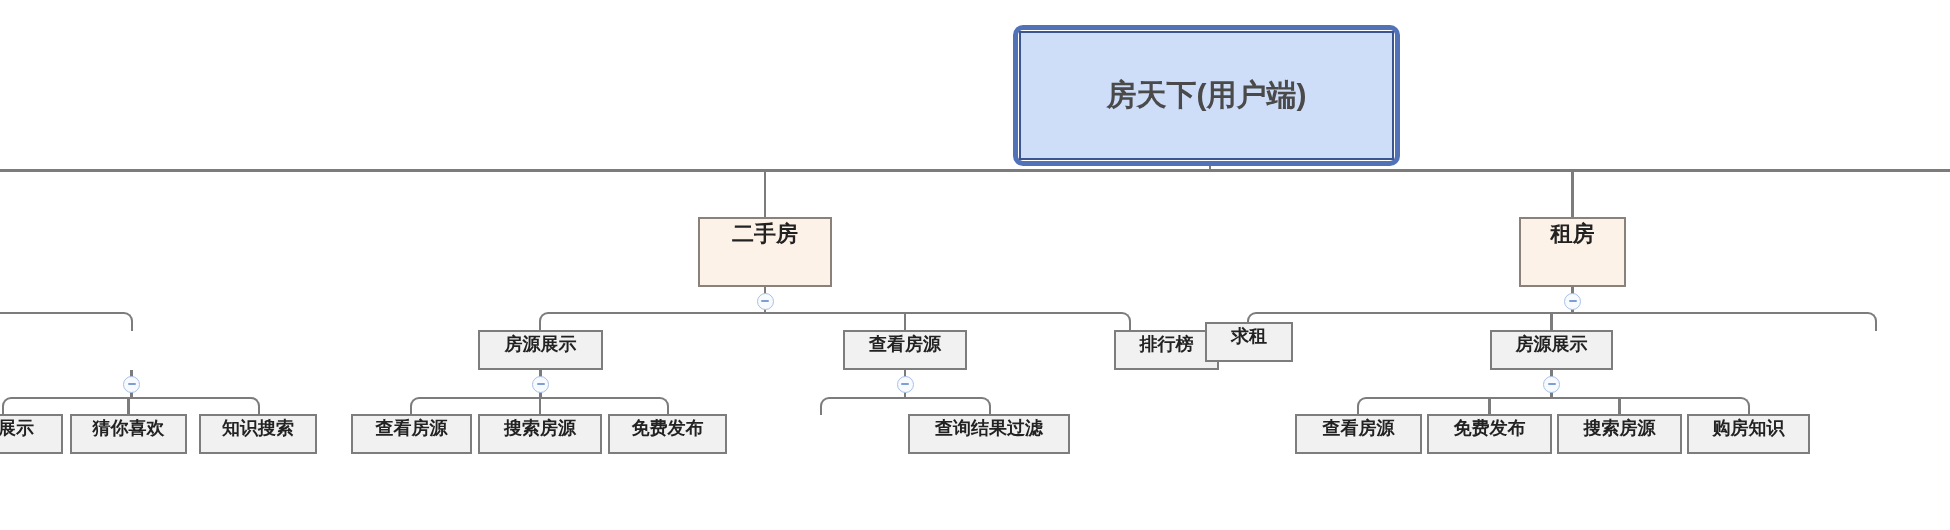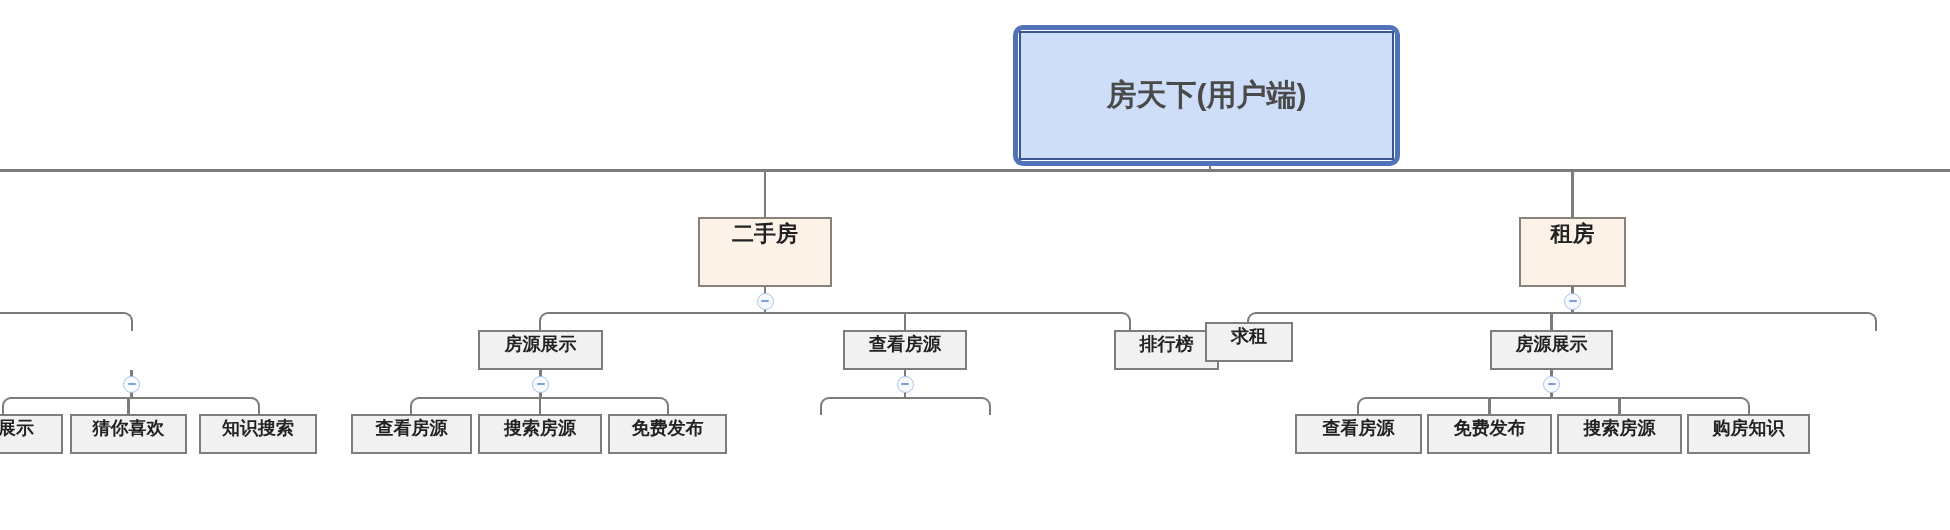--- a/index.html
+++ b/index.html
@@ -112,20 +112,23 @@
     </div>
     <div class="node" style="left: 351px; top: 414px; width: 121px; height: 40px;">
       <span>查看房源</span>
     </div>
     <div class="node" style="left: 478px; top: 414px; width: 124px; height: 40px;">
       <span>搜索房源</span>
     </div>
     <div class="node" style="left: 608px; top: 414px; width: 119px; height: 40px;">
       <span>免费发布</span>
     </div>
+    <div class="node" style="left: 908px; top: 414px; width: 162px; height: 40px;">
+      <span>查询结果过滤</span>
+    </div>
     <div class="node" style="left: 1295px; top: 414px; width: 127px; height: 40px;">
       <span>查看房源</span>
     </div>
     <div class="node" style="left: 1427px; top: 414px; width: 125px; height: 40px;">
       <span>免费发布</span>
     </div>
     <div class="node" style="left: 1557px; top: 414px; width: 125px; height: 40px;">
       <span>搜索房源</span>
     </div>
     <div class="node" style="left: 1687px; top: 414px; width: 123px; height: 40px;">

